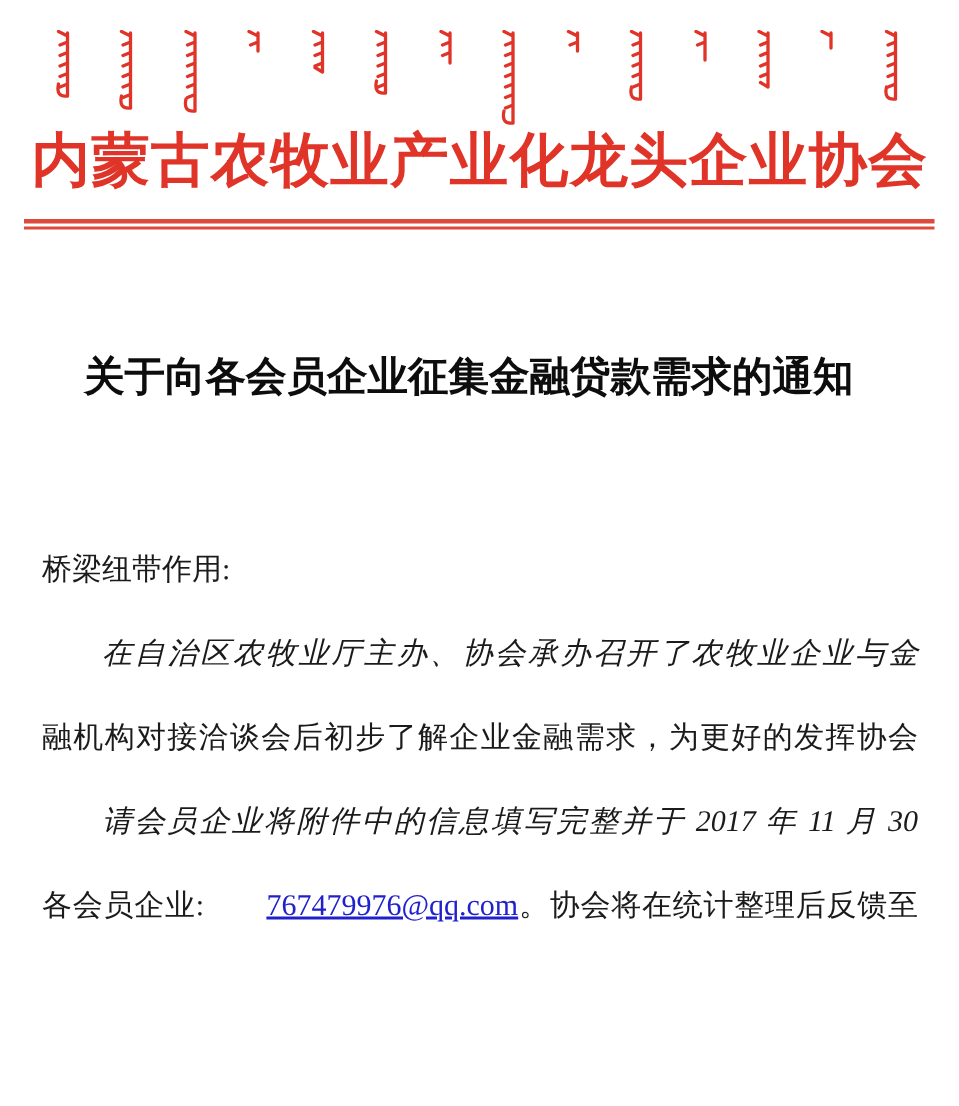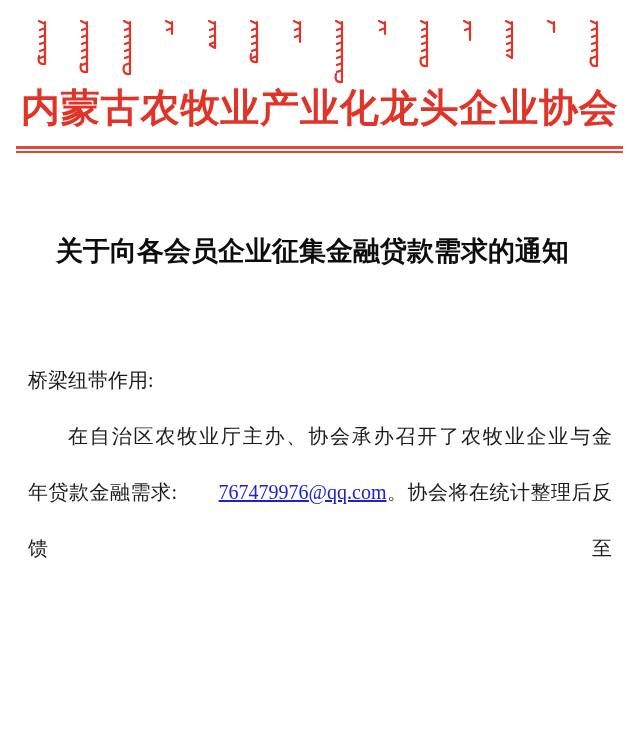--- a/index.html
+++ b/index.html
@@ -40,21 +40,21 @@
   }
   
   .body-block{
     position:absolute;top:352px;left:28px;width:584px;
     font-size:20px;line-height:56px;color:#1b1b1b;
     font-family:"Liberation Serif","DejaVu Serif",serif;
   }
   .line{white-space:nowrap;}
   .line.wrapok{white-space:normal;}
   .line.just{text-align:justify;text-align-last:justify;white-space:normal;}
-  .line.indent{text-indent:40px;}
+  .line.indent{text-indent:40px;font-style:italic;}
   .email{
     color:#2121cc;text-decoration:underline;cursor:pointer;margin-left:36px;
   }
   .mongol-band svg{display:block;}
 </style>
 </head>
 <body>
 
 <div class="page">
 
@@ -122,17 +122,19 @@
     </div>
 
   <div class="double-rule"></div>
 
   <h1 class="doc-title">关于向各会员企业征集金融贷款需求的通知</h1>
 
   <div class="body-block">
     <div class="line">桥梁纽带作用:</div>
     <div id="body-lines">
         <div class="line indent just">在自治区农牧业厅主办、协会承办召开了农牧业企业与金</div>
-        <div class="line just"><span>年贷款金融需求: </span><a class="email" href="#">767479976@qq.com</a><span>。协会将在统计整理后反馈至</span></div>
+        <div class="line just">融机构对接洽谈会后初步了解企业金融需求，为更好的发挥协会</div>
+        <div class="line indent just">请会员企业将附件中的信息填写完整并于 2017 年 11 月 30</div>
+        <div class="line just"><span>各会员企业: </span><a class="email" href="#">767479976@qq.com</a><span>。协会将在统计整理后反馈至</span></div>
       </div>
   </div>
 
 </div>
 
 </body></html>

